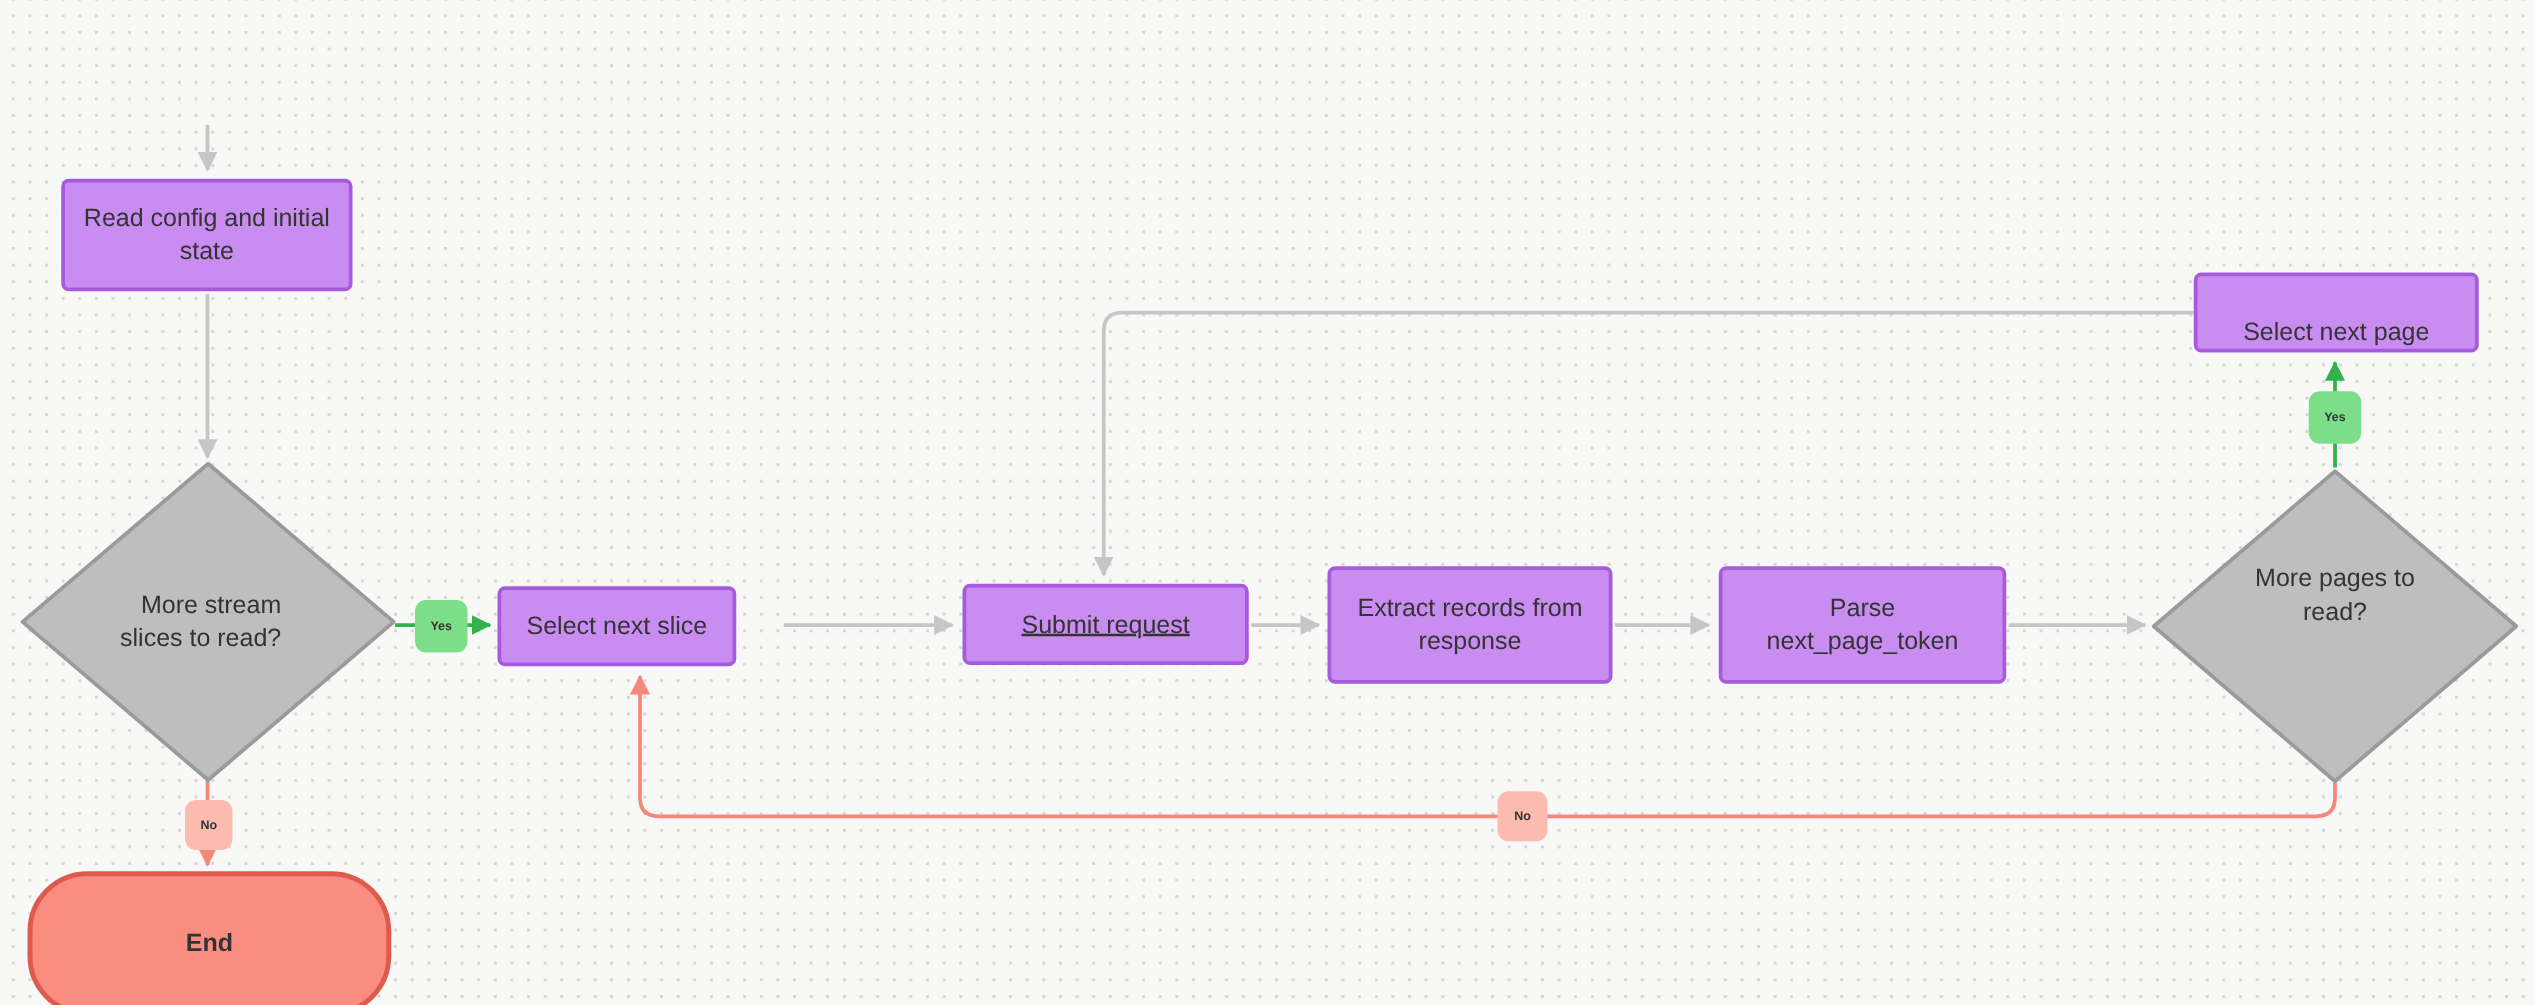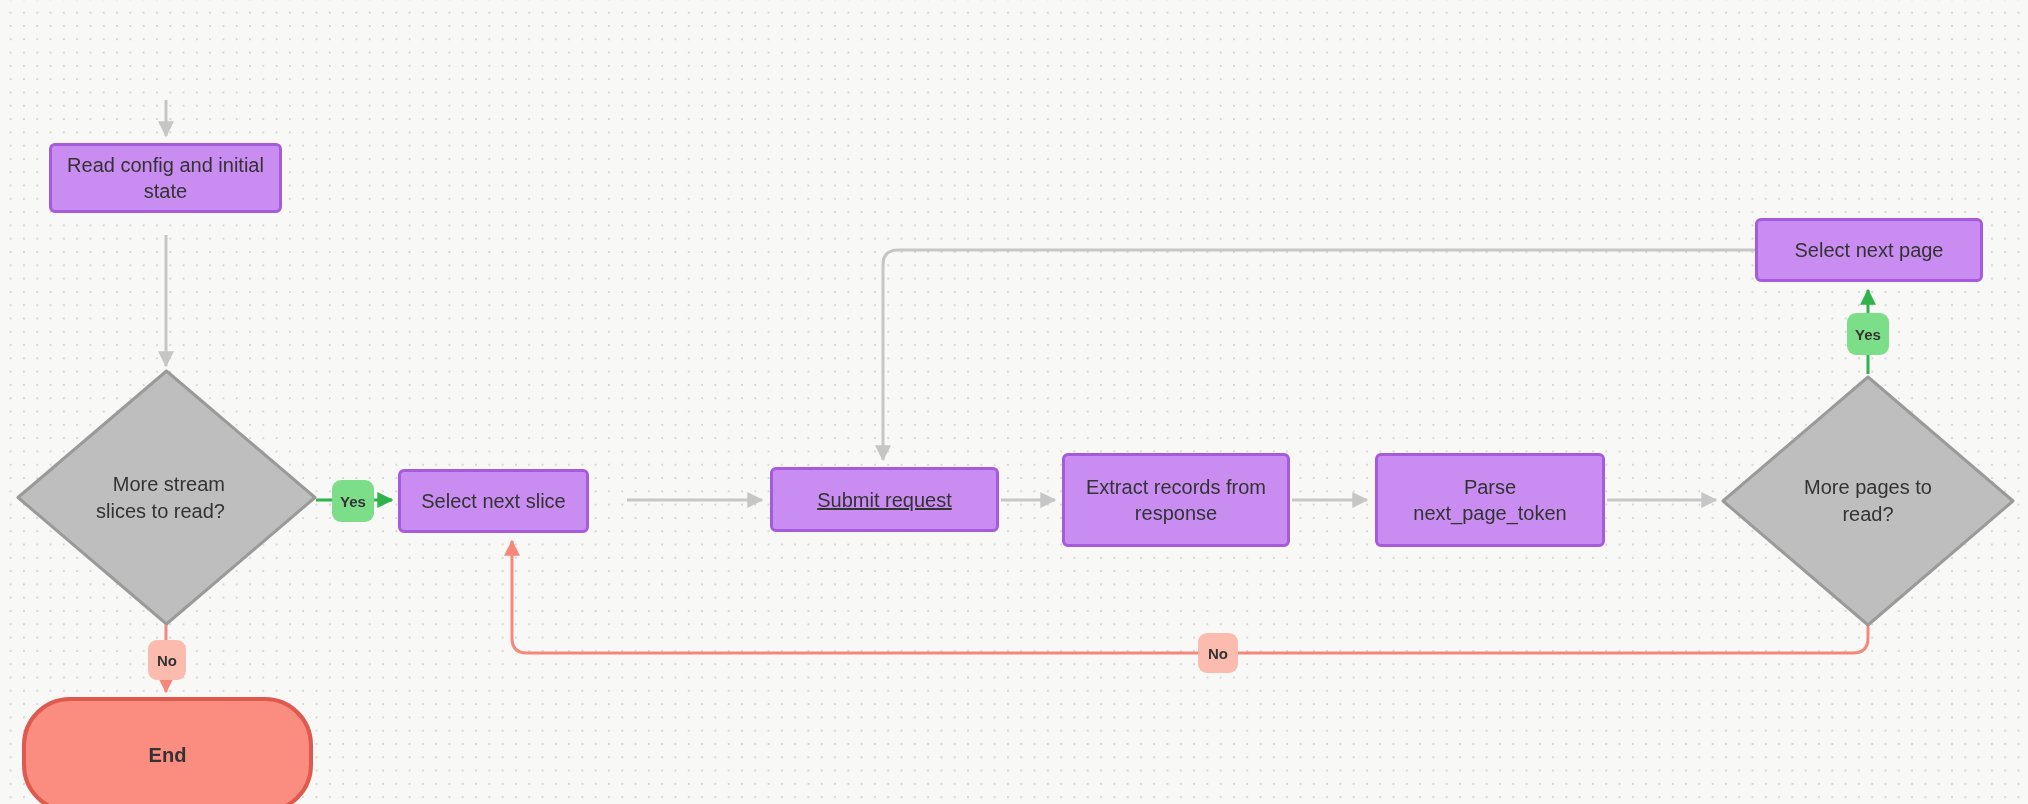--- a/index.html
+++ b/index.html
@@ -49,21 +49,21 @@
     line-height: 1.35;
   }
   .edge-label {
     position: absolute;
     box-sizing: border-box;
     display: flex;
     align-items: center;
     justify-content: center;
     border-radius: 9px;
     color: var(--text, #333333);
-    font-size: 15px;
+    font-size: 10px;
     font-weight: 600;
   }
 </style>
 </head>
 <body>
 
 <div class="canvas">
 
   <svg class="edges">
     <defs>
@@ -90,21 +90,21 @@
     <path class="edge stroke-green" d="M1868,374 L1868,290" marker-end="url(#m-green)"></path>
 
     <path class="edge stroke-pink" d="M166,624 L166,692" marker-end="url(#m-pink)"></path>
     <path class="edge stroke-pink" d="M1868,625 L1868,638 Q1868,653 1853,653 L527,653 Q512,653 512,638 L512,541" marker-end="url(#m-pink)"></path>
 
     <polygon points="166.5,371 315,497.5 166.5,624 18,497.5" stroke-width="3" stroke-linejoin="round" fill="#bebebe" stroke="#9a9a9a"></polygon>
     <polygon points="1868,377 2013,501 1868,625 1723,501" stroke-width="3" stroke-linejoin="round" fill="#bebebe" stroke="#9a9a9a"></polygon>
   </svg>
 
 
-  <div class="node rect" style="left: 49px; top: 143px; width: 233px; height: 70px; padding: 0px 2px; background-color: rgb(201, 140, 240); border-color: rgb(165, 91, 220);">
+  <div class="node rect" style="left: 49px; top: 143px; width: 233px; height: 90px; padding: 0px 2px; background-color: rgb(201, 140, 240); border-color: rgb(165, 91, 220);">
     <span>Read config and initial state</span>
   </div>
 
   <div class="diamond-label" style="left:75px; top:450px; width:150px; height:95px;text-align:right;">More stream slices to read?</div>
 
   <div class="node rect" style="left: 398px; top: 469px; width: 191px; height: 64px; background-color: rgb(201, 140, 240); border-color: rgb(165, 91, 220);">
     <span>Select next slice</span>
   </div>
 
   <div class="node rect" style="left: 770px; top: 467px; width: 229px; height: 65px; background-color: rgb(201, 140, 240); border-color: rgb(165, 91, 220); text-decoration: underline;">
@@ -112,23 +112,23 @@
   </div>
 
   <div class="node rect" style="left: 1375px; top: 453px; width: 230px; height: 94px; padding: 0px 16px; background-color: rgb(201, 140, 240); border-color: rgb(165, 91, 220);">
     <span>Parse next_page_token</span>
   </div>
 
   <div class="node rect" style="left: 1062px; top: 453px; width: 228px; height: 94px; padding: 0px 10px; background-color: rgb(201, 140, 240); border-color: rgb(165, 91, 220);">
     <span>Extract records from response</span>
   </div>
 
-  <div class="diamond-label" style="left:1788px; top:455px; width:160px; height:92px;">More pages to read?</div>
+  <div class="diamond-label" style="left:1788px; top:431px; width:160px; height:92px;">More pages to read?</div>
 
-  <div class="node rect" style="left: 1755px; top: 218px; width: 228px; height: 64px; background-color: rgb(201, 140, 240); border-color: rgb(165, 91, 220);">
+  <div class="node rect" style="left: 1755px; top: 218px; width: 228px; height: 64px; background-color: rgb(201, 140, 240); border-color: rgb(165, 91, 220); align-items: flex-end;">
     <span>Select next page</span>
   </div>
 
   <div class="node stadium" style="left: 22px; top: 697px; width: 291px; height: 116px; background-color: rgb(250, 140, 128); border-color: rgb(223, 90, 78); font-weight: bold;">
     <span>End</span>
   </div>
 
   <div class="edge-label" style="left: 332px; top: 480px; width: 42px; height: 42px; background-color: rgb(125, 222, 137);">Yes</div>
 
   <div class="edge-label" style="left: 148px; top: 640px; width: 38px; height: 40px; background-color: rgb(251, 187, 174);">No</div>

